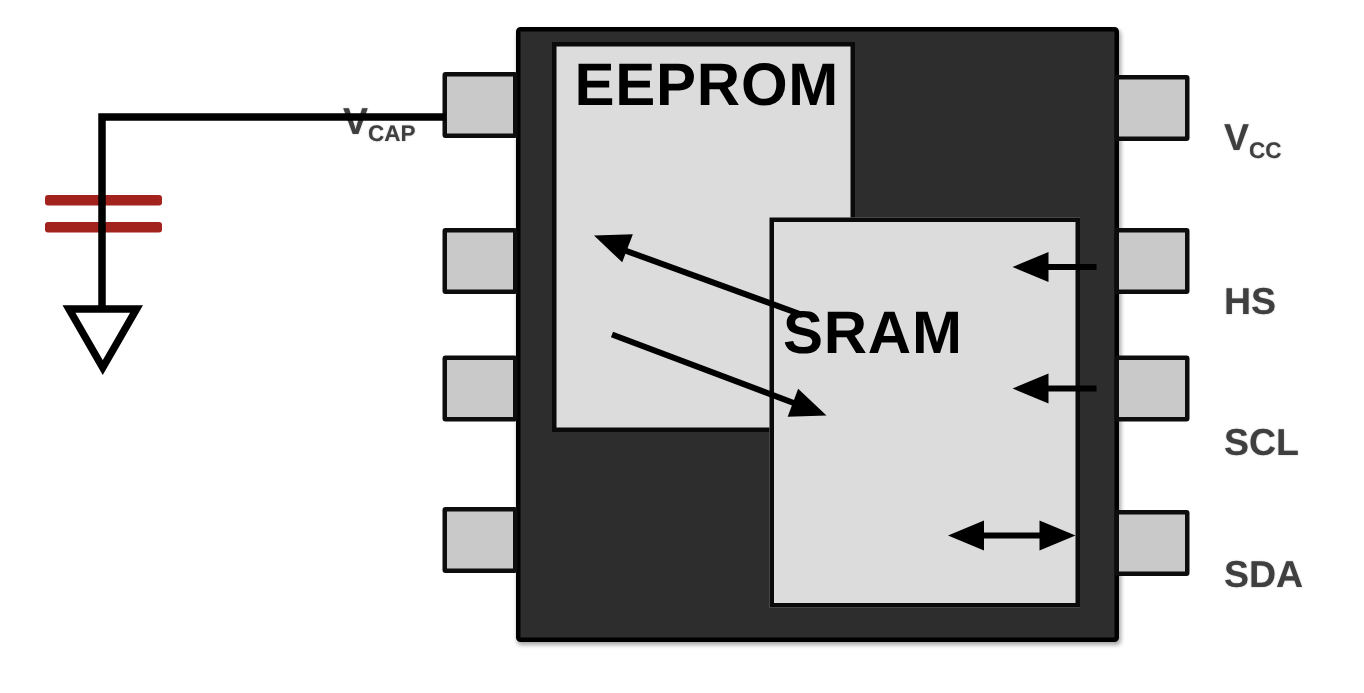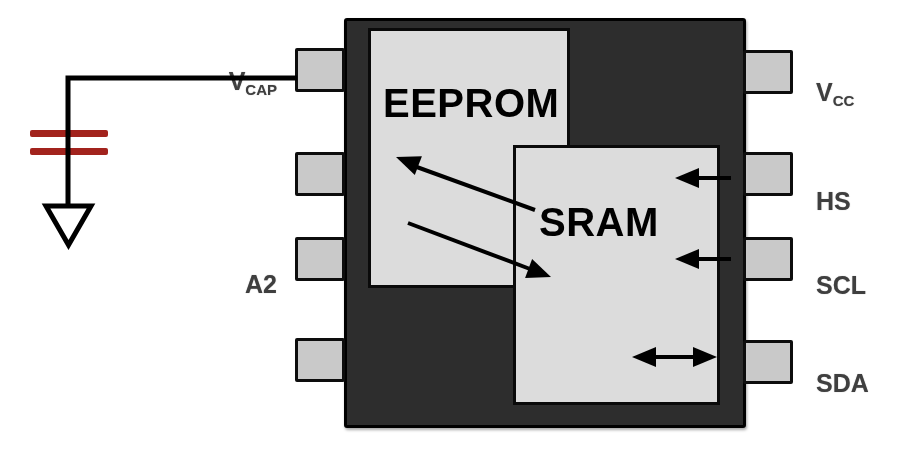--- a/index.html
+++ b/index.html
@@ -25,22 +25,22 @@
     border:3px solid var(--block-border);
   }
   .block-eeprom{left:21px;top:7px;width:202px;height:260px;}
   .block-sram{left:166px;top:124px;width:207px;height:260px;}
   .block-label{
     position:absolute;
     font-weight:bold;font-size:40px;letter-spacing:0.5px;
     color:var(--block-label-text);line-height:1;
     white-space:nowrap;
   }
-  .block-eeprom .block-label{left:12px;top:6px;margin-top:46px;}
-  .block-sram .block-label{left:23px;top:54px;}
+  .block-eeprom .block-label{left:12px;top:6px;}
+  .block-sram .block-label{left:6px;top:54px;}
 
   
   .pin{
     position:absolute;width:50px;height:44px;box-sizing:border-box;
     background:var(--pin-fill);
     border:3px solid var(--pin-border);border-radius:2px;
   }
   .pin-l{left:295px;}
   .pin-r{left:743px;}
   .pin-vcap{top:48px;} .pin-a1{top:152px;} .pin-a2{top:237px;} .pin-vss{top:338px;}
@@ -51,21 +51,21 @@
     position:absolute;
     font-size:25px;font-weight:700;line-height:1;
     color:var(--pin-label-text);
     white-space:nowrap;
     text-shadow:0 0 1px rgba(60,60,60,.45);
     margin-top:24px;
   }
   .lbl-left{left:137px;width:140px;text-align:right;}
   .lbl-right{left:816px;text-align:left;}
   .lbl-vcap{top:45px;} .lbl-a1{top:150px;} .lbl-a2{top:248px;} .lbl-vss{top:350px;}
-  .lbl-vcc{top:56px;}  .lbl-hs{top:165px;} .lbl-scl{top:249px;} .lbl-sda{top:347px;}
+  .lbl-vcc{top:56px;}  .lbl-hs{top:165px;} .lbl-scl{top:259px;} .lbl-sda{top:347px;}
   .sub{font-size:15px;display:inline-block;transform:translateY(5px);letter-spacing:0;}
 
   
   .overlay{position:absolute;left:0;top:0;width:909px;height:462px;pointer-events:none;z-index:10;}
   .wire{fill:none;stroke:var(--wire);stroke-width:5;}
   .arrow-shaft{stroke:var(--wire);stroke-width:4;}
   .arrow-head{fill:var(--wire);stroke:none;}
   .cap-plate{fill:var(--capacitor-red);}
   .gnd{fill:#ffffff;stroke:var(--wire);stroke-width:5;}
 </style>
@@ -87,21 +87,20 @@
   <div class="pin pin-l pin-a1"></div>
   <div class="pin pin-l pin-a2"></div>
   <div class="pin pin-l pin-vss"></div>
 
   <div class="pin pin-r pin-vcc"></div>
   <div class="pin pin-r pin-hs"></div>
   <div class="pin pin-r pin-scl"></div>
   <div class="pin pin-r pin-sda"></div>
 
   <div class="pin-label lbl-left lbl-vcap"><span>V</span><span class="sub">CAP</span></div>
-  <div class="pin-label lbl-left lbl-a2"><span>A2</span><span class="sub"></span></div>
 
   <div class="pin-label lbl-right lbl-vcc"><span>V</span><span class="sub">CC</span></div>
   <div class="pin-label lbl-right lbl-hs"><span>HS</span><span class="sub"></span></div>
   <div class="pin-label lbl-right lbl-scl"><span>SCL</span><span class="sub"></span></div>
   <div class="pin-label lbl-right lbl-sda"><span>SDA</span><span class="sub"></span></div>
 
   <svg class="overlay" viewBox="0 0 909 462">
 
     <g>
       <rect class="cap-plate" x="30" y="130" width="78" height="7" rx="2"></rect>

